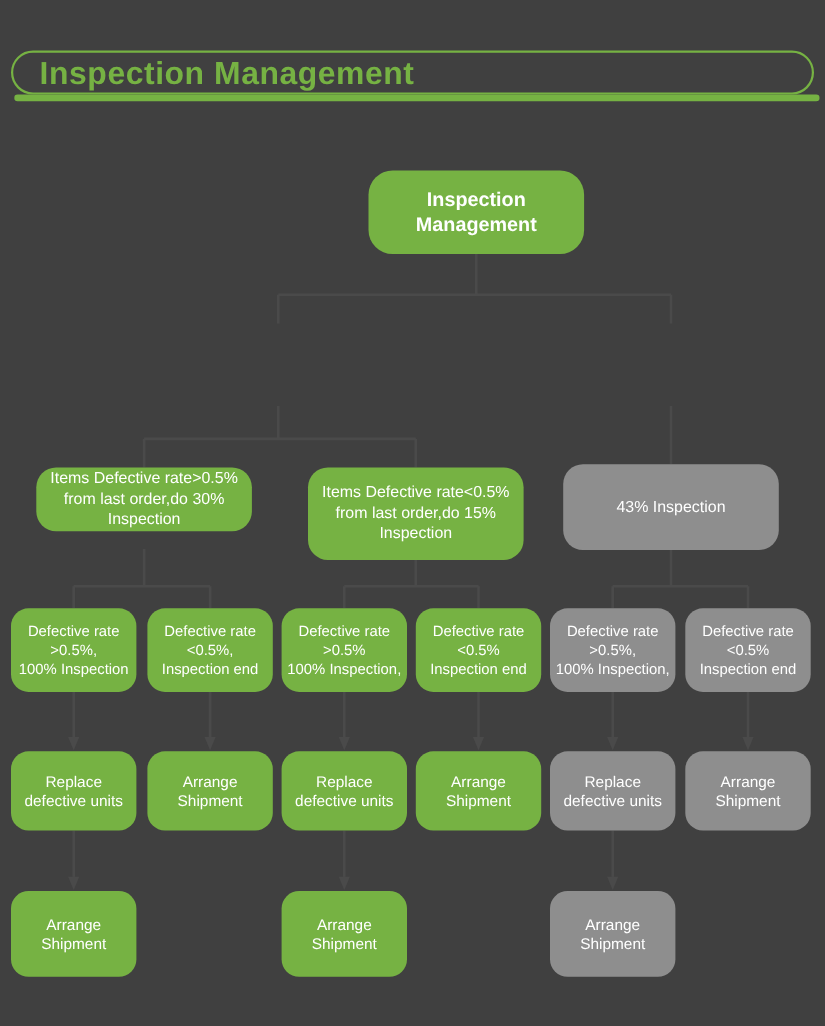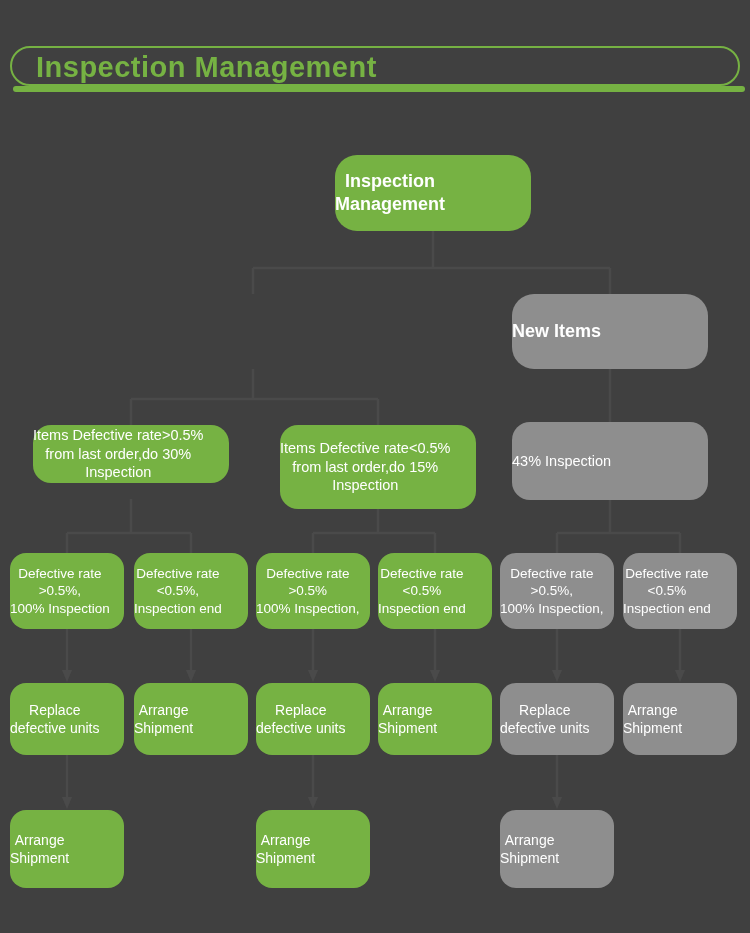--- a/index.html
+++ b/index.html
@@ -23,21 +23,21 @@
     background:#76b243;border-radius:3px;
   }
 
   
   .connectors{position:absolute;left:0;top:0;width:750px;height:933px;}
   .connectors path{stroke:#4a4a4a;stroke-width:2.4;fill:none;}
   .connectors polygon{fill:#4a4a4a;stroke:none;}
 
   
   .node{
-    position:absolute;display:flex;align-items:center;
+    position:absolute;display:flex;align-items:center;justify-content:center;
     color:#ffffff;text-align:center;border-radius:18px;
   }
   .node .lbl{white-space:pre-line;line-height:1.3;}
   .green{background:#76b243;}
   .gray{background:#8e8e8e;}
   .big{font-size:18px;font-weight:bold;}
   .mid{font-size:14.5px;}
   .small{font-size:13.5px;}
   .leaf{font-size:14px;}
 
@@ -110,23 +110,20 @@
       <polygon points="308,797 318,797 313,809"></polygon>
     <path d="M557 755 V798"></path>
       <polygon points="552,797 562,797 557,809"></polygon>
   </svg>
 
   <div class="node green big" id="n-root">
     <span class="lbl">Inspection
 Management</span>
   </div>
 
-  <div class="node gray big" id="n-new">
-    <span class="lbl">New Items</span>
-  </div>
 
   <div class="node green mid" id="n-repeat-high">
     <span class="lbl">Items Defective rate&gt;0.5%
 from last order,do 30%
 Inspection</span>
   </div>
   <div class="node green mid" id="n-repeat-low">
     <span class="lbl">Items Defective rate&lt;0.5%
 from last order,do 15%
 Inspection</span>

